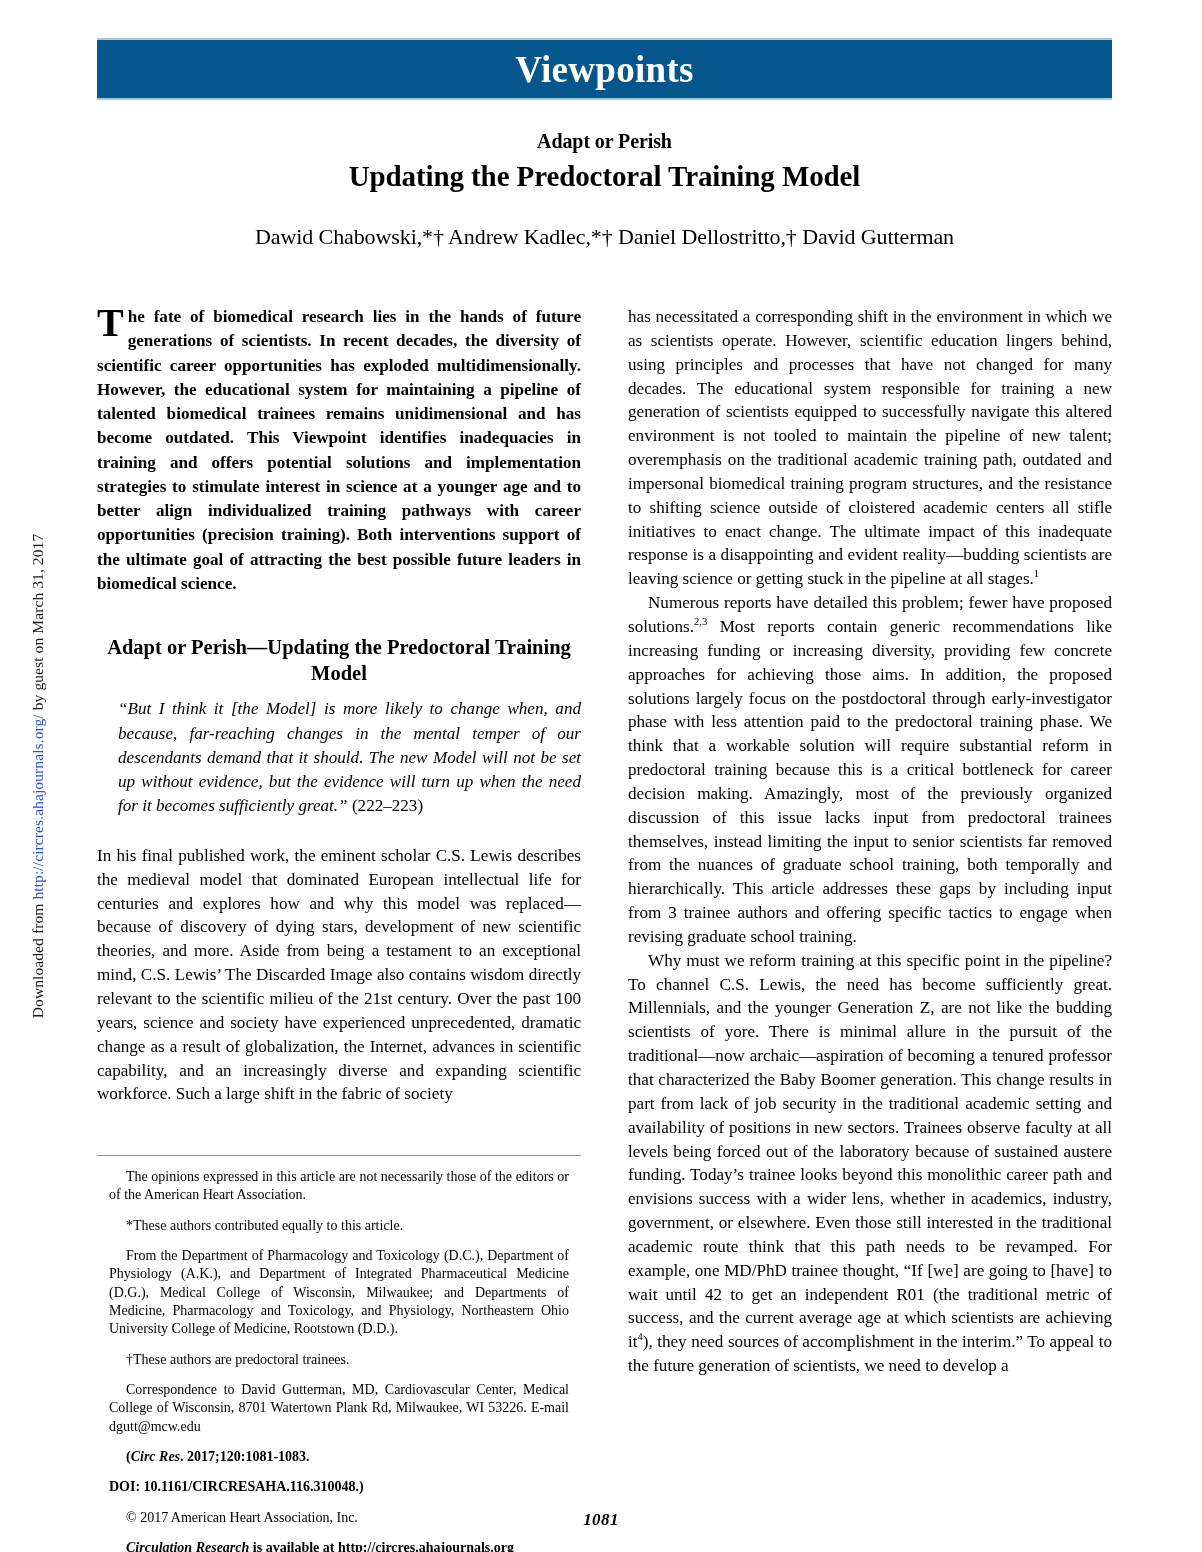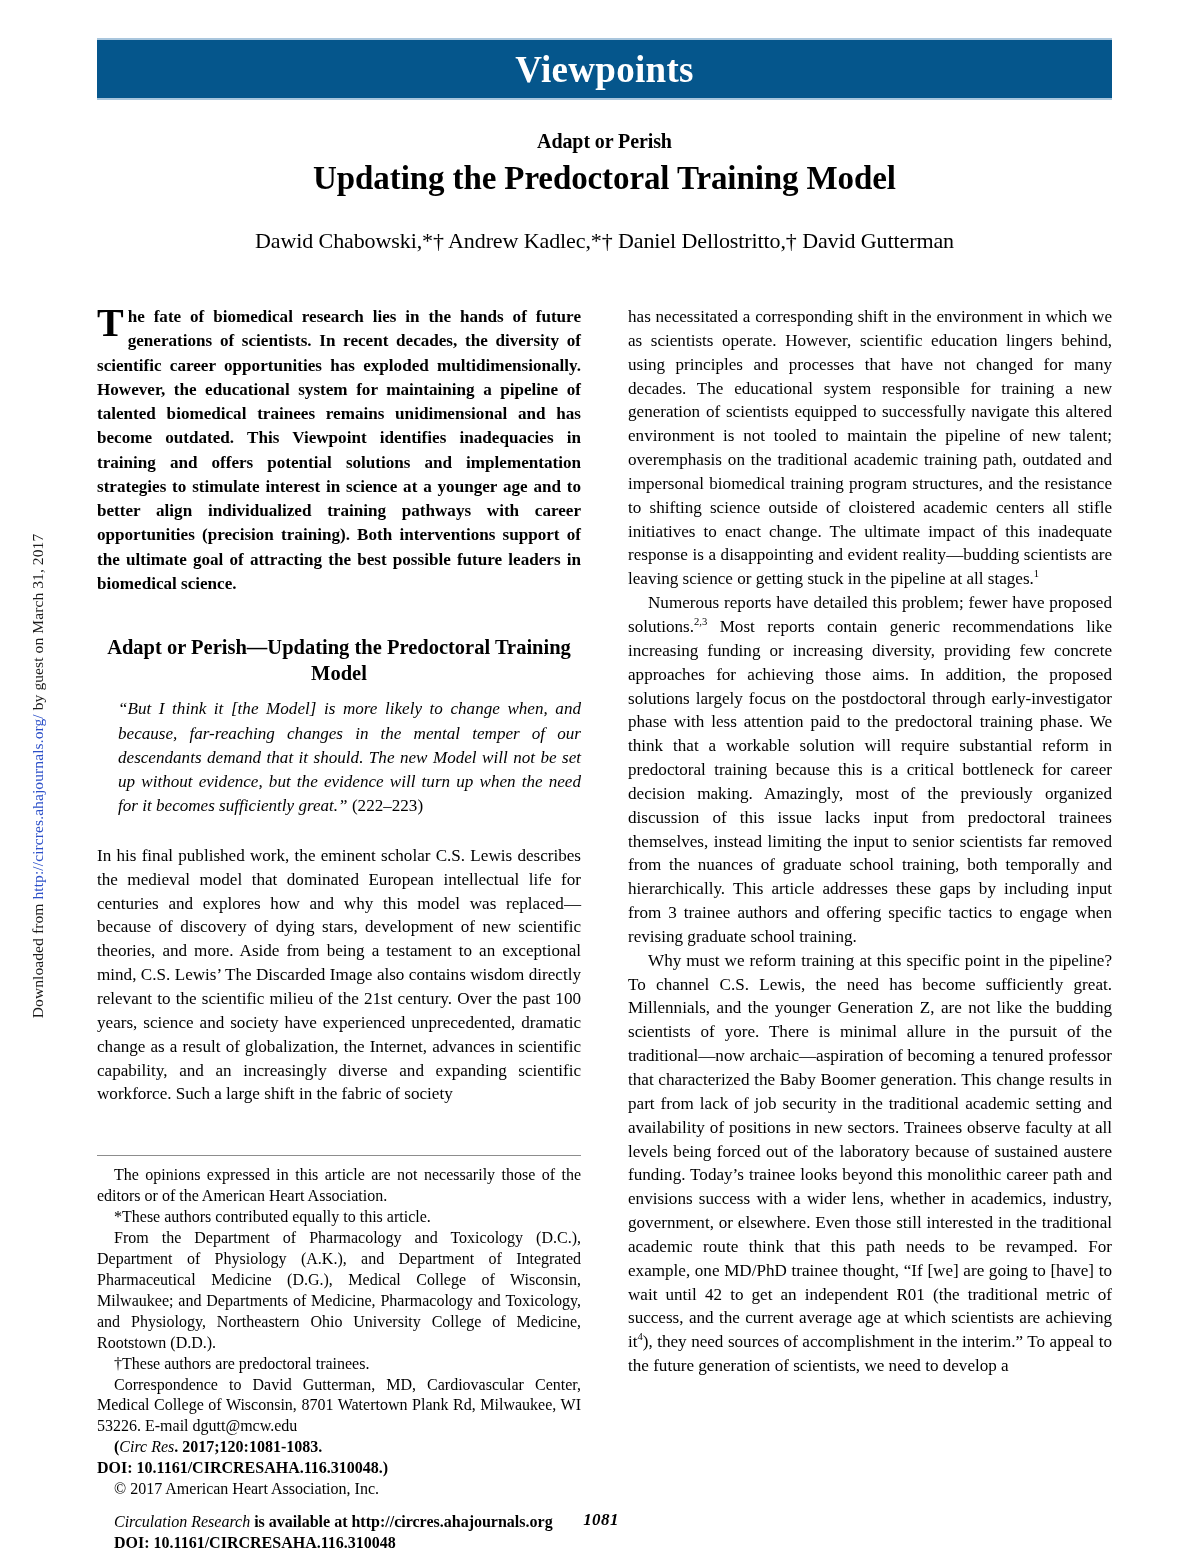--- a/index.html
+++ b/index.html
@@ -80,21 +80,21 @@
   }
   .art-title {
     font-weight: bold;
     font-size: 20px;
     line-height: 1.12;
     margin: 0 0 6px 0;
     letter-spacing: -0.1px;
   }
   .art-subtitle {
     font-weight: bold;
-    font-size: 33px;
+    font-size: 29px;
     line-height: 1.15;
     margin: 8px;
     letter-spacing: -0.1px;
   }
   .authors {
     font-size: 22px;
     line-height: 1.2;
     margin: 30px 0 8px 0;
     letter-spacing: -0.1px;
   }
@@ -168,28 +168,28 @@
     top: 1155px;
     width: 484px;
   }
   .fn-rule {
     width: 484px;
     height: 0;
     border-top: 1.6px solid #8d8d8d;
     margin-bottom: 9px;
   }
   .footnotes p {
-    font-size: 16px;
+    font-size: 14px;
     line-height: 1.31;
     text-align: justify;
-    margin: 0;
+    margin: 12px;
   }
   .footnotes p.ind { text-indent: 17px; }
   .fn-bold { font-weight: bold; }
-  .fn-bi   { font-weight: normal; font-style: italic; }
+  .fn-bi   { font-weight: bold; font-style: italic; }
   .fn-avail { margin-top: 12px !important; text-indent: 17px; }
 
   
   .page-no {
     position: absolute;
     left: 0;
     top: 1510px;
     width: 1202px;
     text-align: center;
     font-style: italic;

